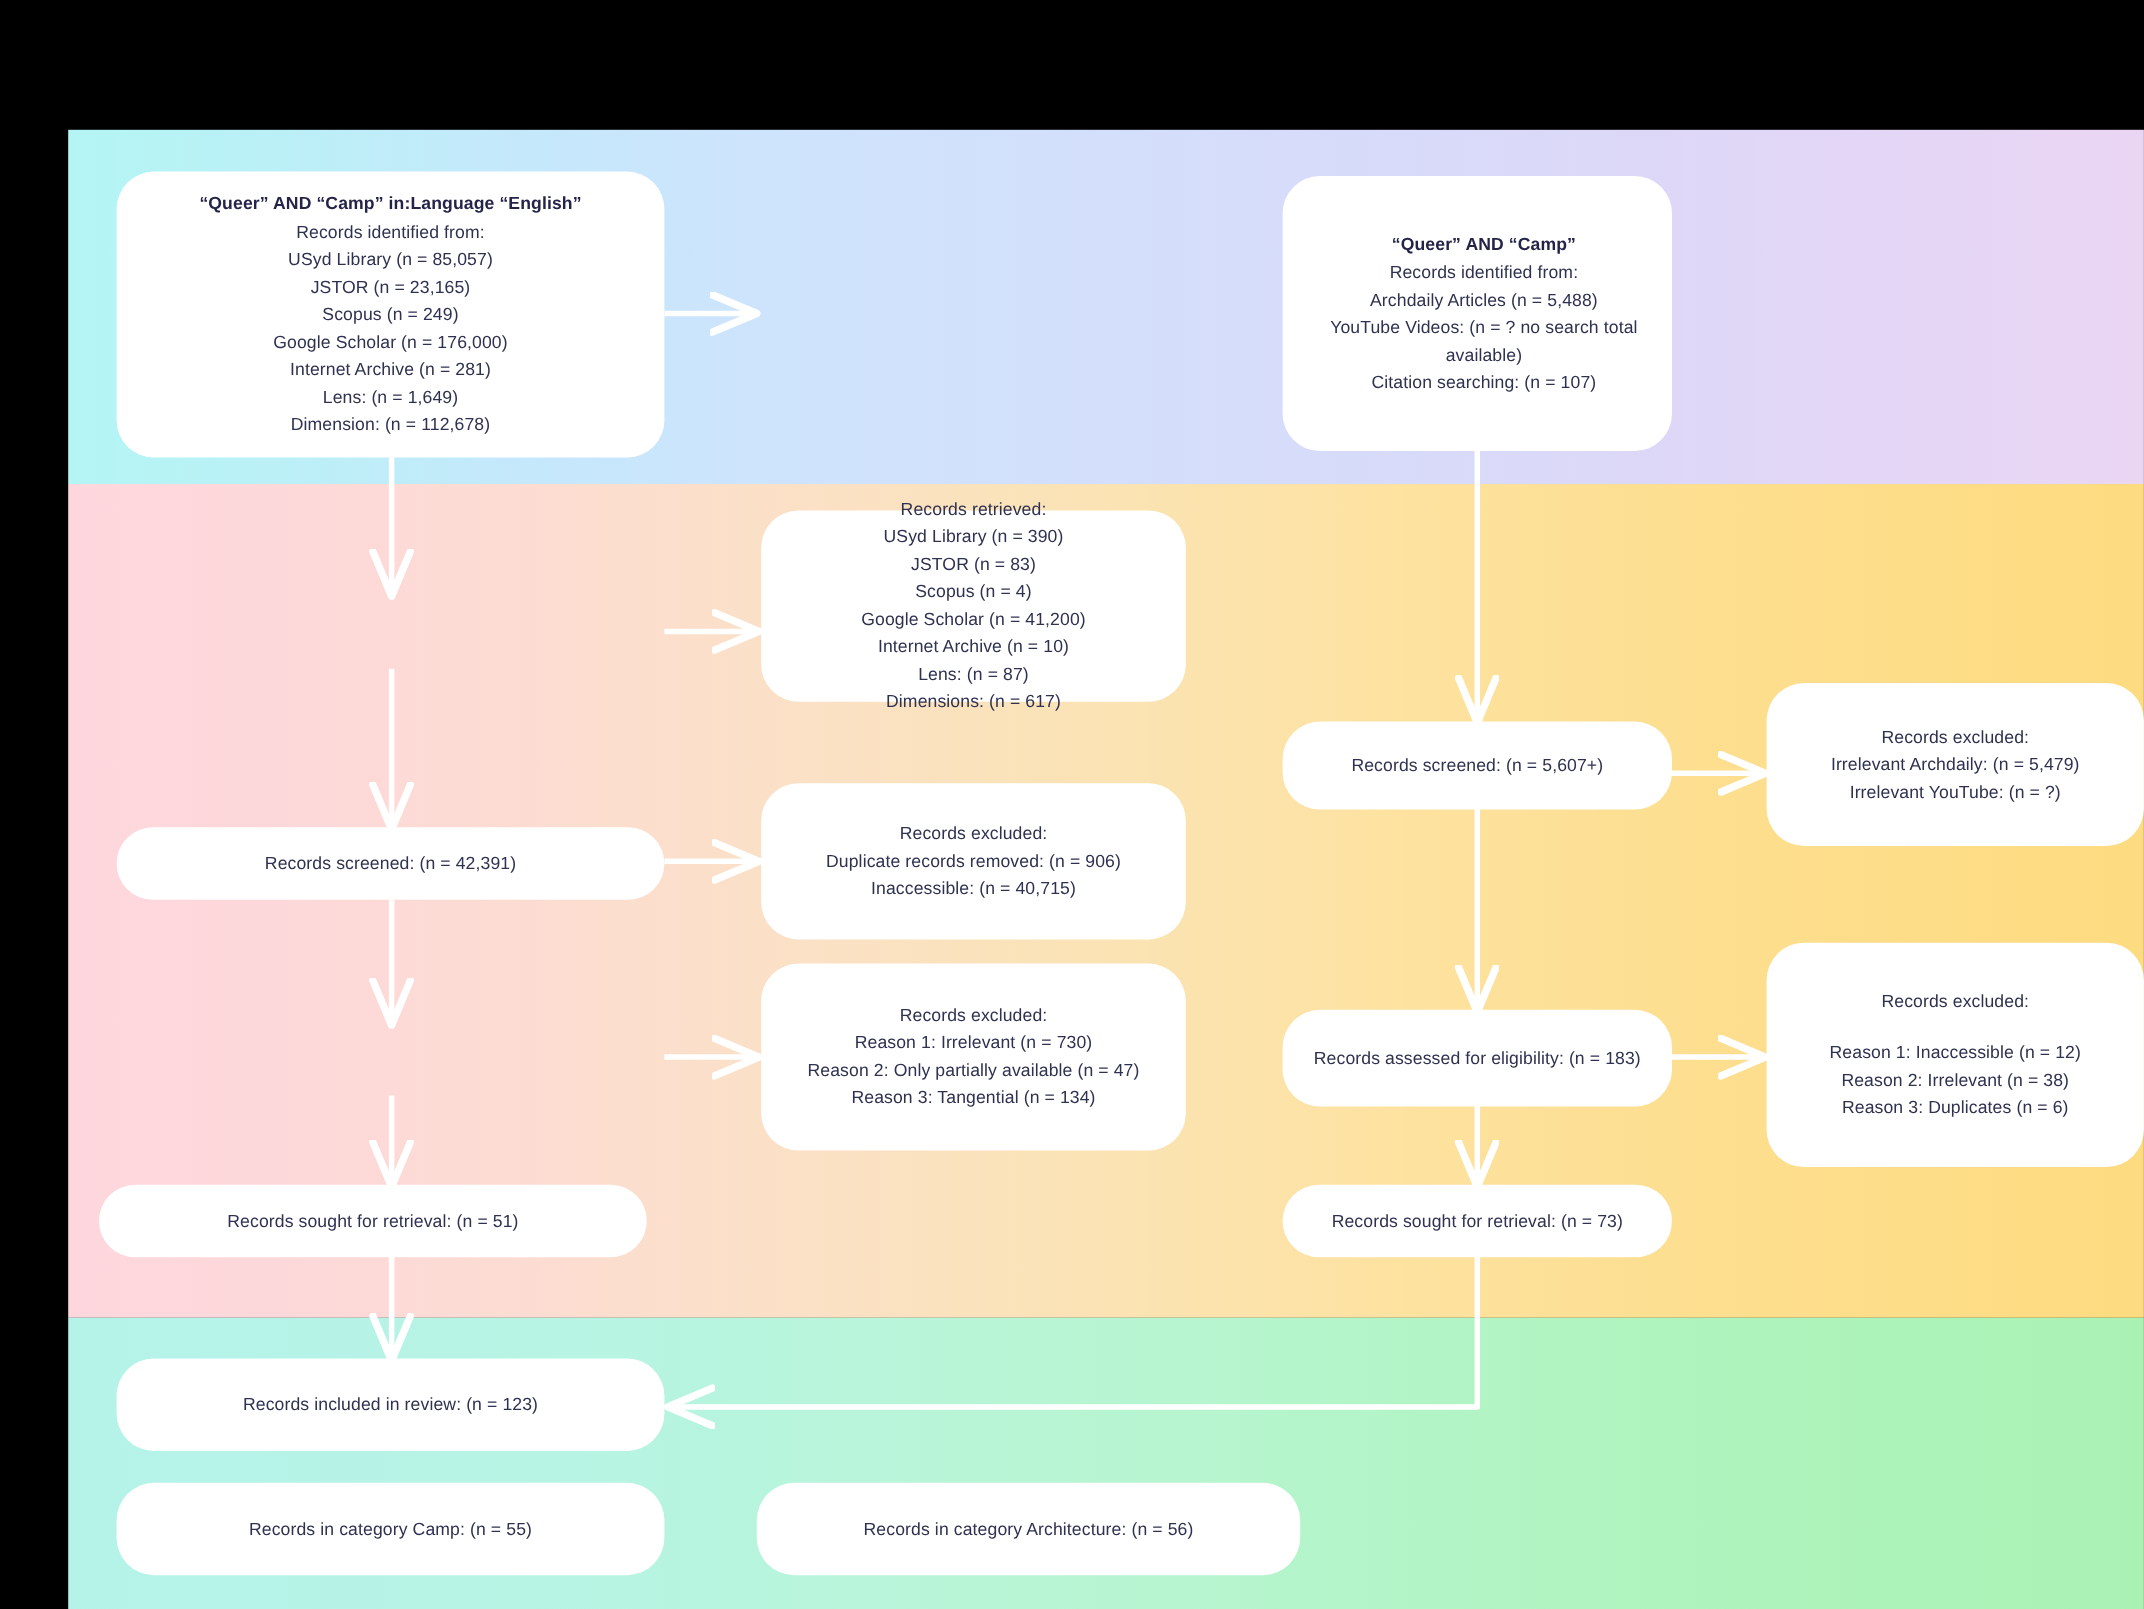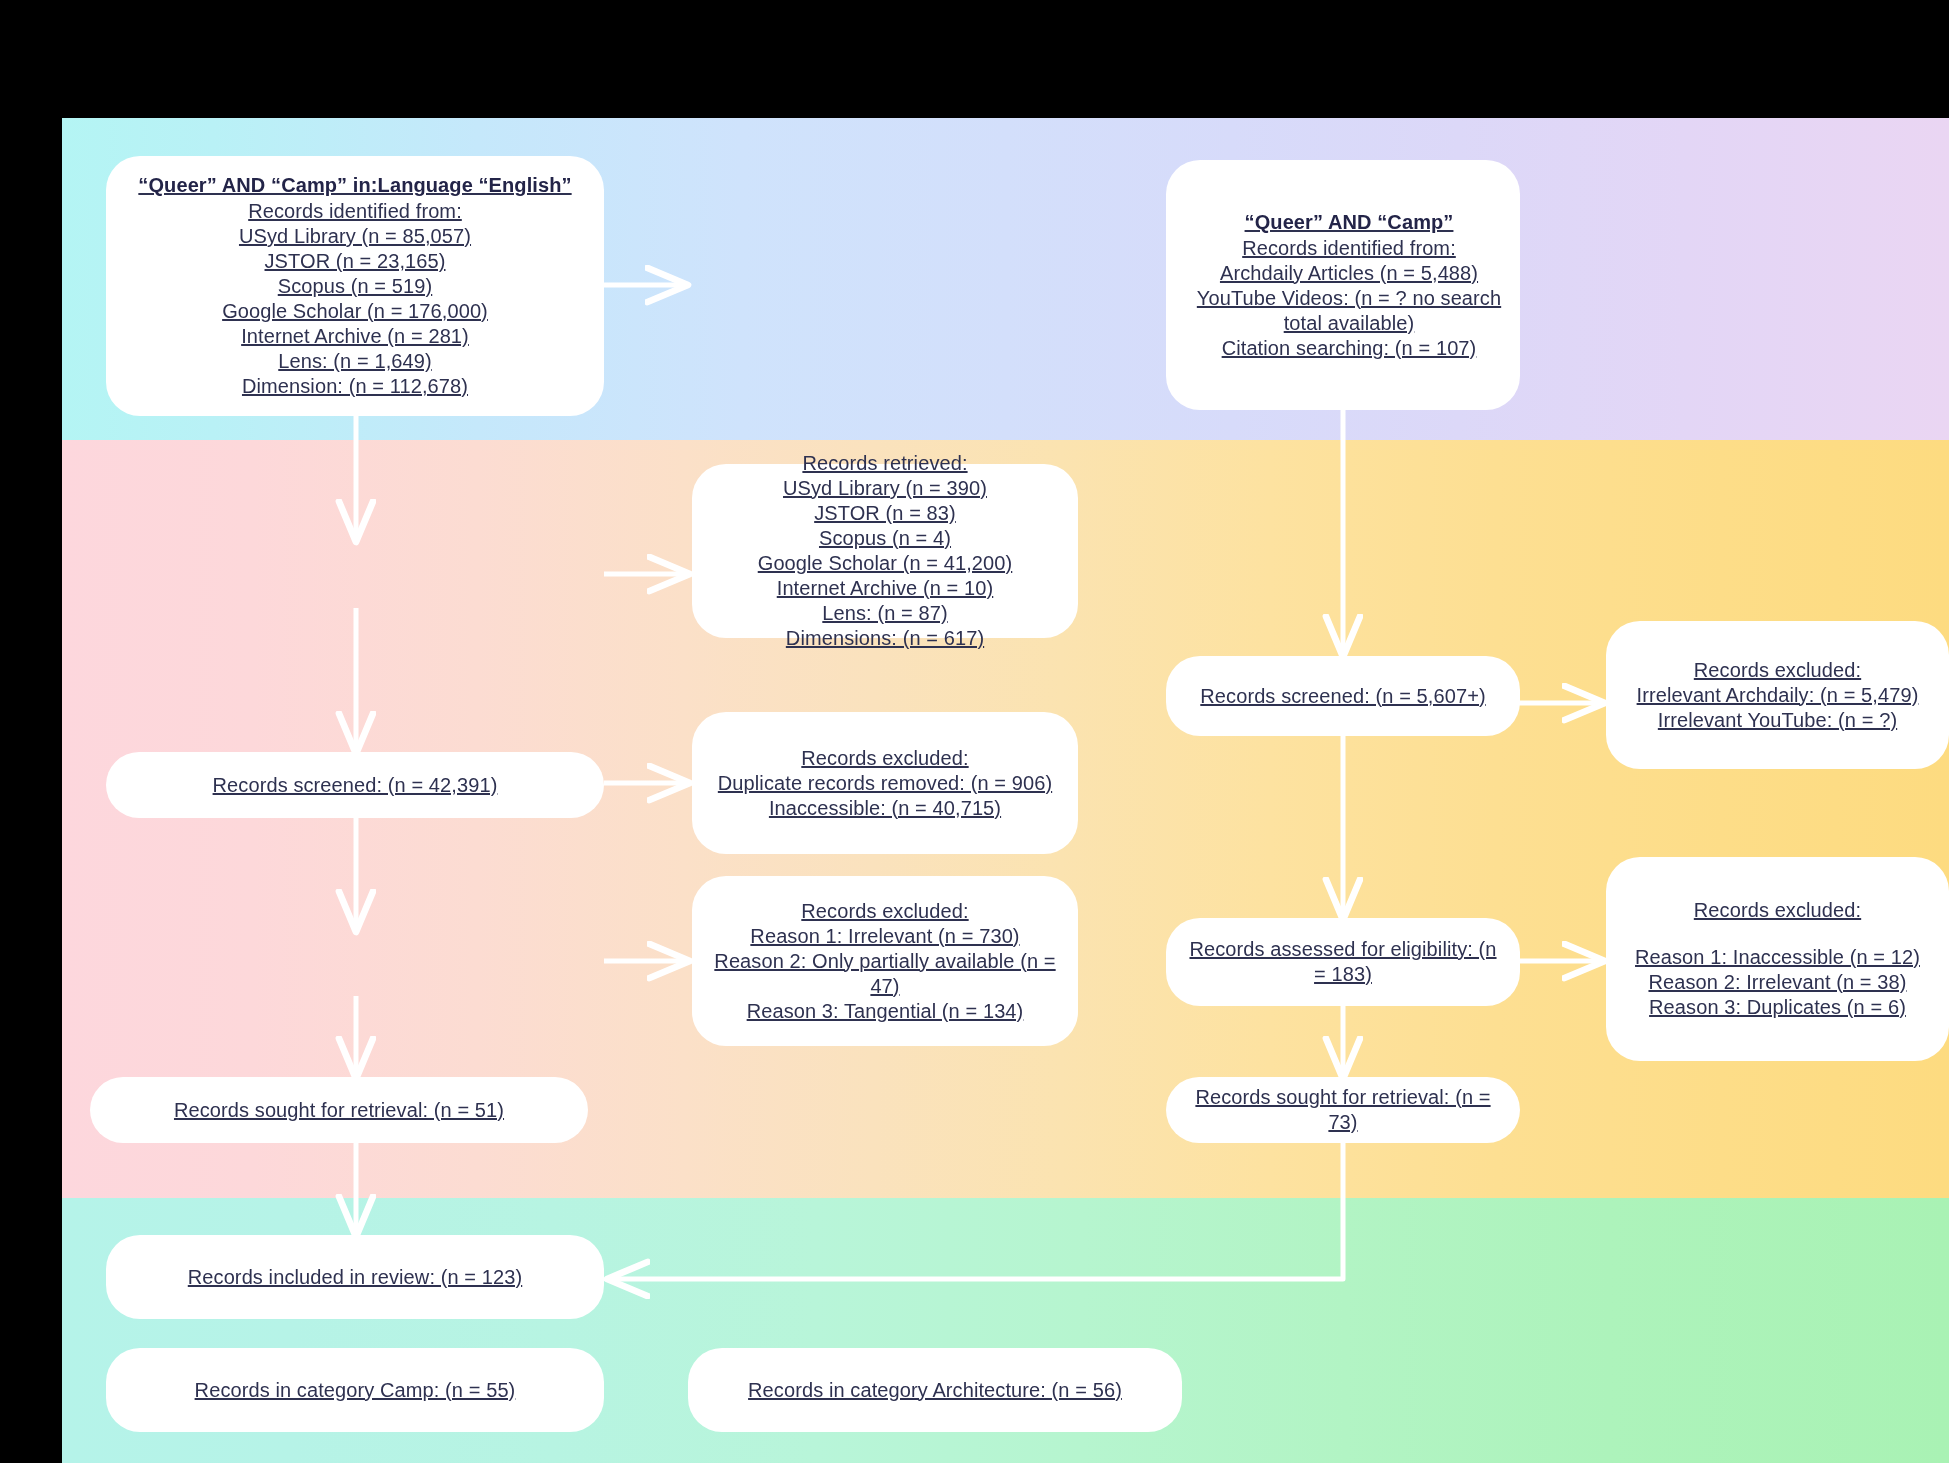--- a/index.html
+++ b/index.html
@@ -36,25 +36,24 @@
 
   
   .node{
     position:absolute;
     background:#ffffff;
     border-radius:34px;
     box-sizing:border-box;
     display:flex;align-items:center;justify-content:center;
     text-align:center;
     color:#2e3150;
-    font-size:20px;
+    font-size:16px;
     line-height:25px;
     padding:10px 16px;
     letter-spacing:.1px;
-    text-decoration:underline;
   }
   .node .inner{width:100%;}
   .node .ttl{
     display:block;
     font-weight:bold;
     color:#232448;
     margin-bottom:1px;
   }
   .node .ln{display:block;}
   .node .sp{display:block;height:22px;}
@@ -107,21 +106,21 @@
       <path d="M1343,1140 L1343,1279 L609,1279" stroke-linejoin="round"></path>
     </g>
   </svg>
 
   <div class="node" style="left:106px;top:156px;width:498px;height:260px;">
     <span class="inner">
       <span class="ttl">“Queer” AND “Camp” in:Language “English”</span>
       <span class="ln">Records identified from:</span>
       <span class="ln">USyd Library (n = 85,057)</span>
       <span class="ln">JSTOR (n = 23,165)</span>
-      <span class="ln">Scopus (n = 519)</span>
+      <span class="ln">Scopus (n = 249)</span>
       <span class="ln">Google Scholar (n = 176,000)</span>
       <span class="ln">Internet Archive (n = 281)</span>
       <span class="ln">Lens: (n = 1,649)</span>
       <span class="ln">Dimension: (n = 112,678)</span>
     </span>
   </div>
 
 
   <div class="node" style="left:1166px;top:160px;width:354px;height:250px;padding-left:28px;">
     <span class="inner">

